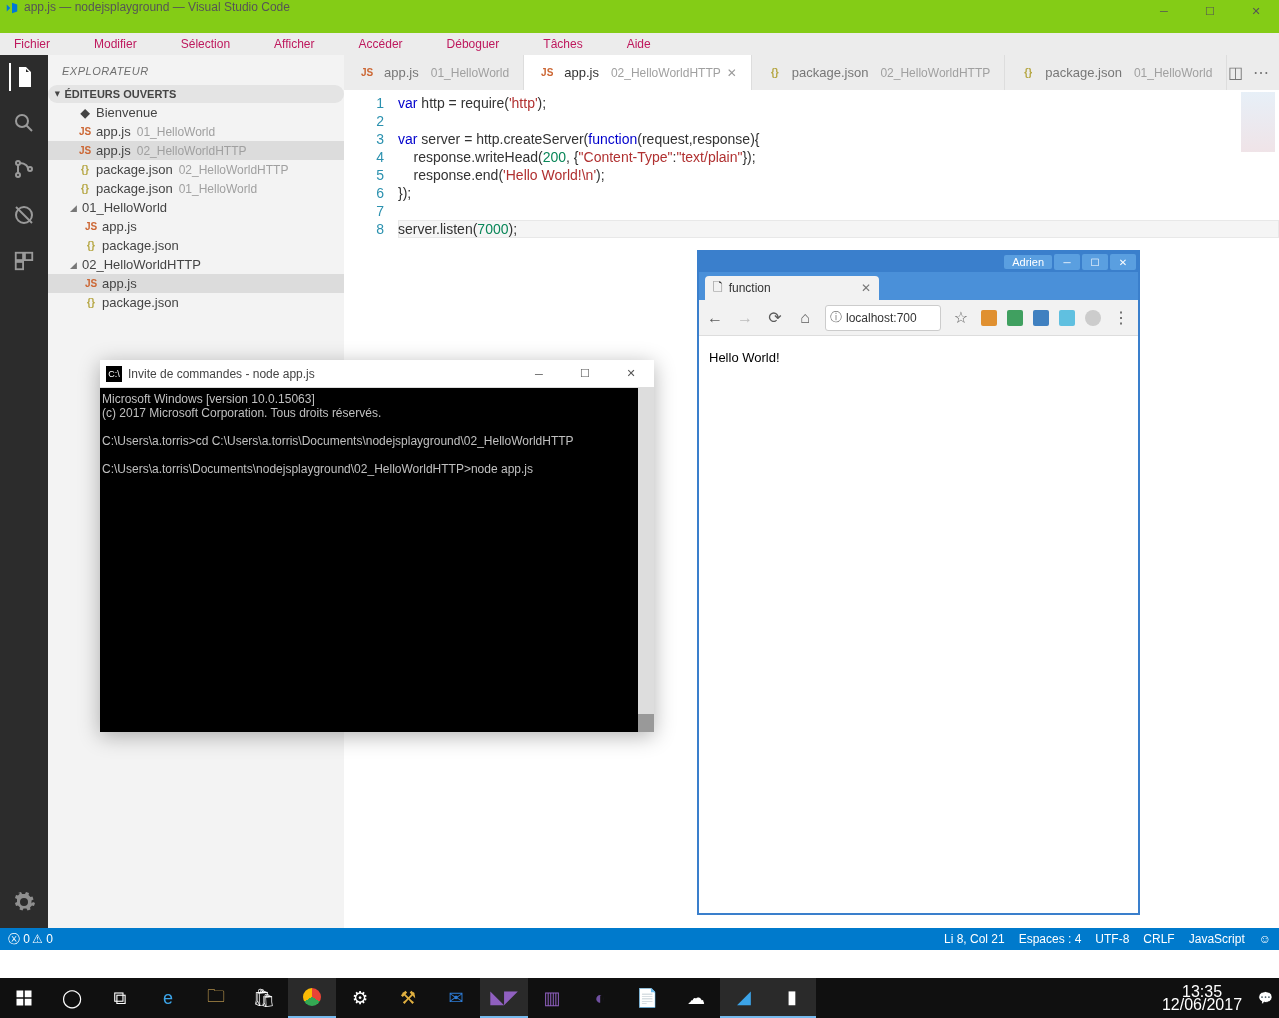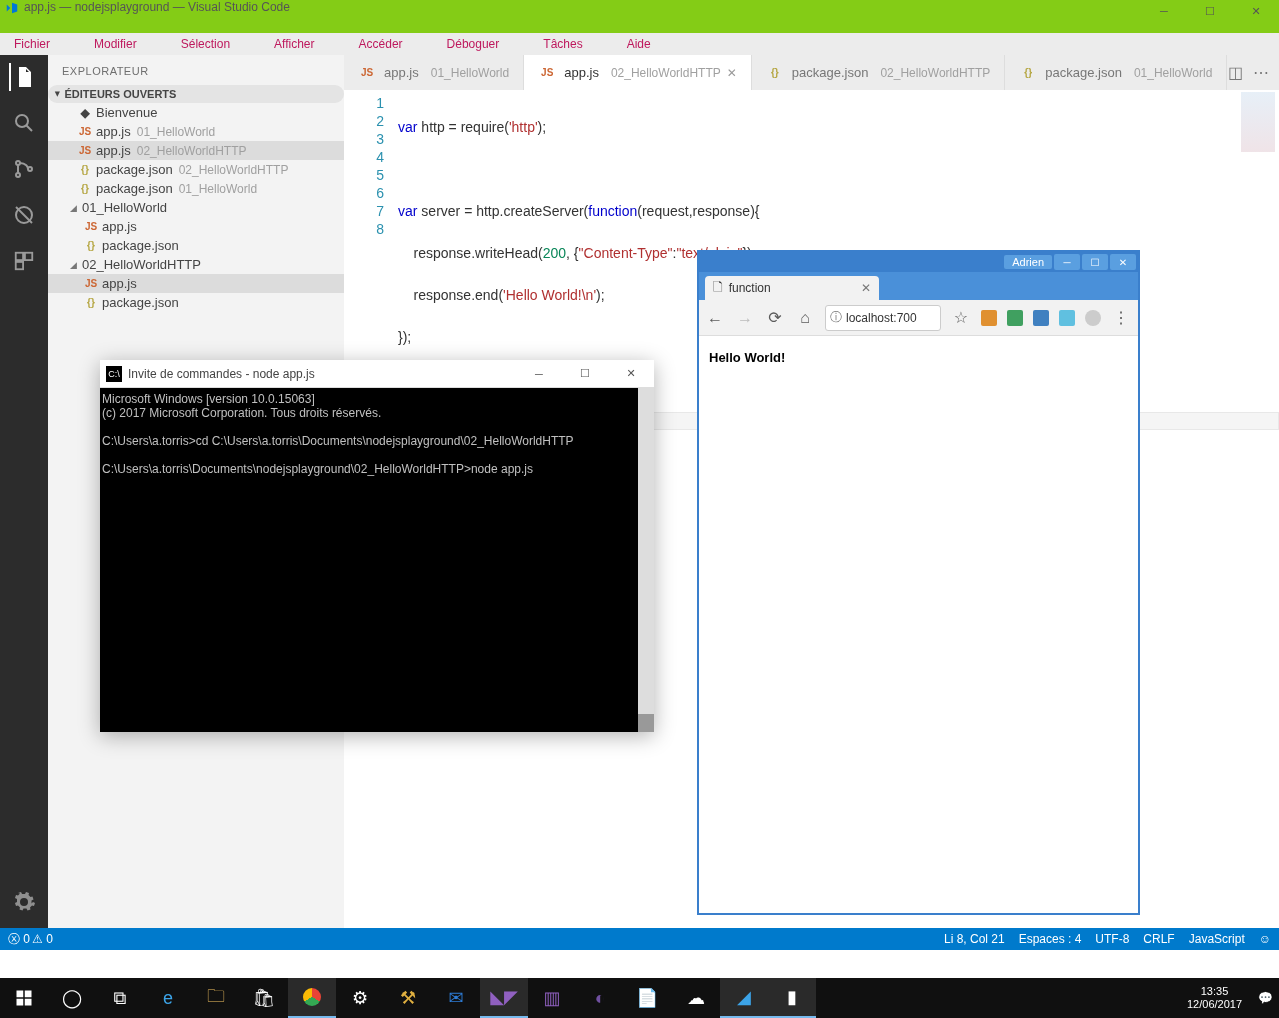--- a/index.html
+++ b/index.html
@@ -16,21 +16,21 @@
 .menubar { height:22px; background:#ececec; display:flex; align-items:center; padding:0 6px; font-size:12px; color:#be185d;gap:28px; }
 .menubar > span { padding:2px 8px; cursor:pointer; }
 
 .mainrow { flex:1; display:flex; min-height:0; }
 .activitybar { width:48px; background:#2c2c2c; display:flex; flex-direction:column; align-items:center; padding-top:8px; gap:18px; }
 .act-icon { width:28px; height:28px; color:#9a9a9a; display:flex; align-items:center; justify-content:center; font-size:22px; cursor:pointer; }
 .act-icon.active { color:#fff; border-left:2px solid #fff; margin-left:-2px; padding-left:2px; }
 .act-bottom { margin-top:auto; margin-bottom:12px; }
 
 .sidebar { width:296px; background:#f3f3f3; display:flex; flex-direction:column; font-size:13px; color:#555; }
-.sidebar-header { padding:10px 14px 8px; font-size:11px; color:#6f6f6f; letter-spacing:.5px; }
+.sidebar-header { padding:10px 14px 8px; font-size:11px; color:#6f6f6f; letter-spacing:.5px;font-style:italic; }
 .section-title { background:#e4e4e4; padding:3px 8px; font-size:11px; font-weight:bold; color:#444; display:flex; align-items:center;border-radius:9px; }
 .section-title::before { content:"▸"; transform:rotate(90deg); display:inline-block; margin-right:4px; font-size:9px; }
 .tree-item { padding:2px 0 2px 22px; display:flex; align-items:center; cursor:pointer; }
 .tree-item.indent2 { padding-left:28px; }
 .tree-item.indent3 { padding-left:34px; }
 .tree-item.selected { background:#dcdcdc; }
 .tree-item .folder-chev { width:12px; display:inline-block; font-size:9px; color:#777; }
 .fico { width:18px; text-align:center; margin-right:2px; font-weight:bold; font-size:10px; }
 .fico.js { color:#cc6633; }
 .fico.json { color:#b5a642; }
@@ -42,21 +42,21 @@
 .tabs { height:35px; background:#ececec; display:flex; align-items:stretch; }
 .tab { padding:0 14px; display:flex; align-items:center; gap:6px; font-size:13px; color:#777; border-right:1px solid #ddd; cursor:pointer; position:relative; }
 .tab.active { background:#fff; color:#333; }
 .tab .close { color:#999; font-size:12px; }
 .tabs-actions { margin-left:auto; display:flex; align-items:center; gap:10px; padding-right:10px; color:#777; }
 
 .code-area { flex:1; display:flex; background:#fff; font-family:Consolas,monospace; font-size:14px; position:relative; }
 .gutter { width:54px; text-align:right; padding:4px 14px 0 0; color:#2b91af; user-select:none; }
 .gutter div { height:18px; line-height:18px; }
 .code { flex:1; padding-top:4px; white-space:pre; color:#333; }
-.code div { height:18px; line-height:18px;margin-top:24px; }
+.code div { height:18px; line-height:18px; }
 .code .kw { color:#0000cc; }
 .code .str { color:#b03030; }
 .code .num { color:#098658; }
 .code .current-line { background:#f5f5f5; box-shadow: inset 0 0 0 1px #e8e8e8; }
 .minimap { position:absolute; right:4px; top:2px; width:34px; height:60px; background:linear-gradient(#cfe0f0,#e0c8d0); opacity:.5; }
 
 .statusbar { height:22px; background:#007acc; color:#fff; display:flex; align-items:center; font-size:12px; padding:0 8px; }
 .statusbar .sb-left { display:flex; align-items:center; gap:2px; }
 .statusbar .sb-right { margin-left:auto; display:flex; align-items:center; gap:14px; }
 .sb-item { cursor:pointer; }
@@ -78,27 +78,27 @@
 .chrome-tabs { height:28px; background:#4a90d9; display:flex; align-items:flex-end; padding-left:6px; }
 .chrome-tab { background:#f2f2f2; height:24px; width:174px; border-radius:4px 4px 0 0; display:flex; align-items:center; padding:0 8px; font-size:12px; color:#333; gap:6px; }
 .chrome-tab .ctclose { margin-left:auto; color:#777; cursor:pointer; }
 .chrome-toolbar { height:36px; background:#f2f2f2; display:flex; align-items:center; padding:0 6px; gap:10px; border-bottom:1px solid #ddd; }
 .ch-btn { color:#5c5c5c; font-size:16px; cursor:pointer; width:20px; text-align:center; }
 .ch-btn.dis { color:#bcbcbc; }
 .omnibox { flex:0 0 116px; height:26px; border:1px solid #ccc; border-radius:3px; display:flex; align-items:center; padding:0 4px; font-size:12px; color:#333; background:#fff; gap:4px; }
 .omnibox .info { color:#777; }
 .ext-icons { display:flex; gap:10px; align-items:center; }
 .ext { width:16px; height:16px; border-radius:2px; }
-.chrome-page { flex:1; background:#fff; padding:14px 10px; font-family:monospace; font-size:13px; color:#000;font-weight:bold; }
+.chrome-page { flex:1; background:#fff; padding:14px 10px; font-family:monospace; font-size:13px; color:#000; }
 
 
 .taskbar { position:absolute; left:0; bottom:0; width:1279px; height:40px; background:#101010; display:flex; align-items:center; }
 .tb-item { width:48px; height:40px; display:flex; align-items:center; justify-content:center; color:#fff; font-size:18px; cursor:pointer; }
 .tb-item.active { border-bottom:2px solid #76b9ed; background:#2a2a2a; }
-.tb-clock { margin-left:auto; color:#fff; font-size:11px; text-align:center; padding:0 10px; line-height:13px; }
+.tb-clock { margin-left:auto; color:#fff; font-size:16px; text-align:center; padding:0 10px; line-height:13px; }
 .tb-tray { color:#fff; font-size:12px; padding:0 6px; cursor:pointer; }
 
 svg { display:block; }
 </style>
 </head>
 <body>
 
 <div class="vscode">
   <div class="titlebar">
     <span class="logo">

